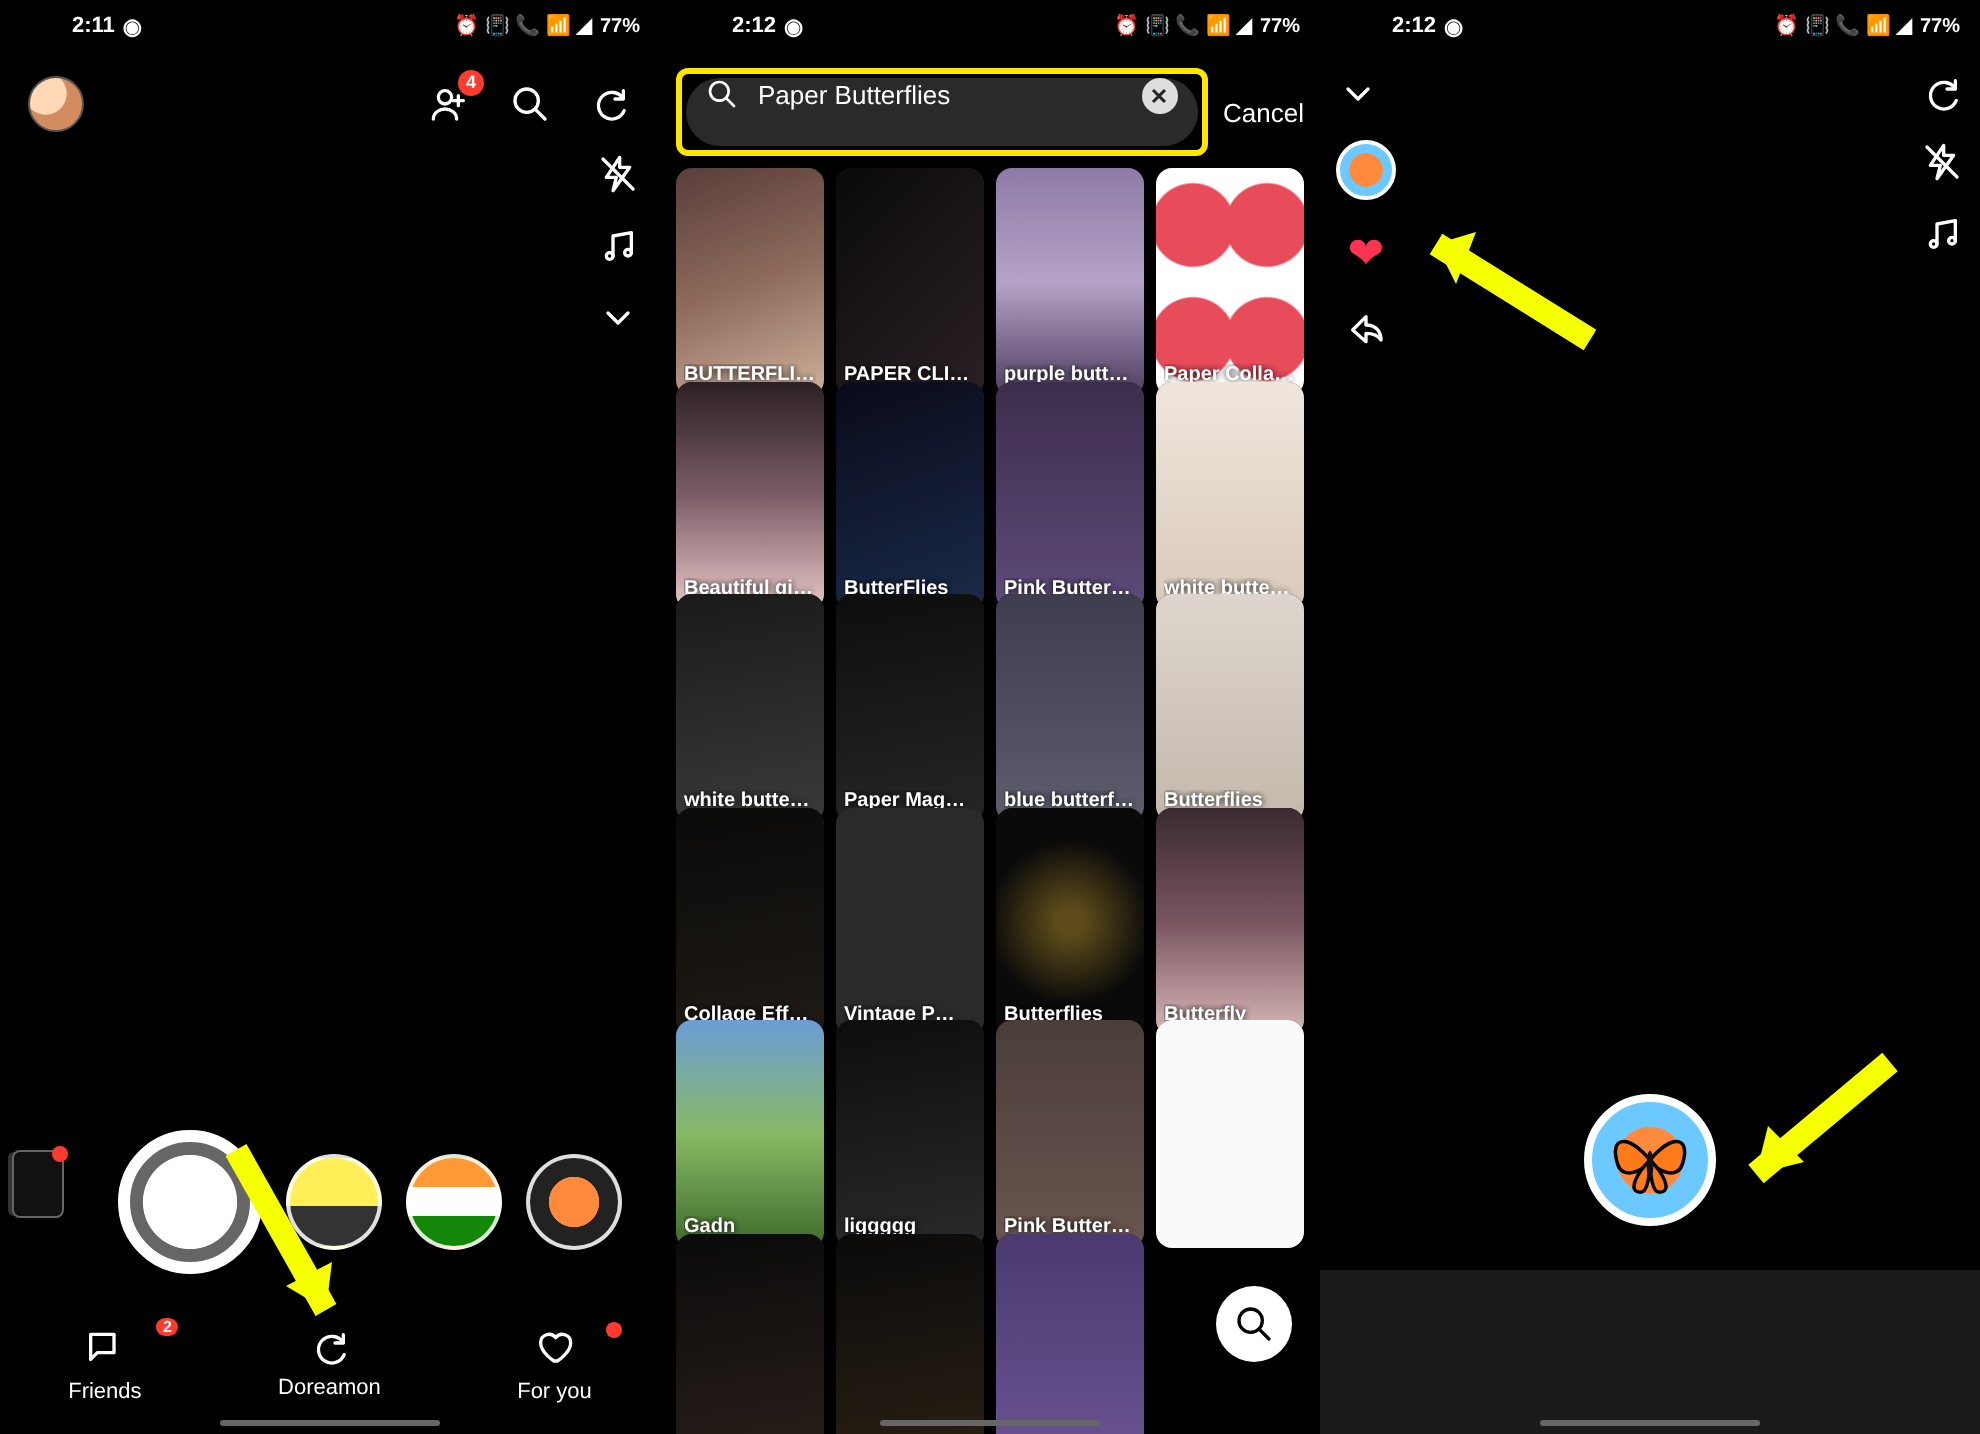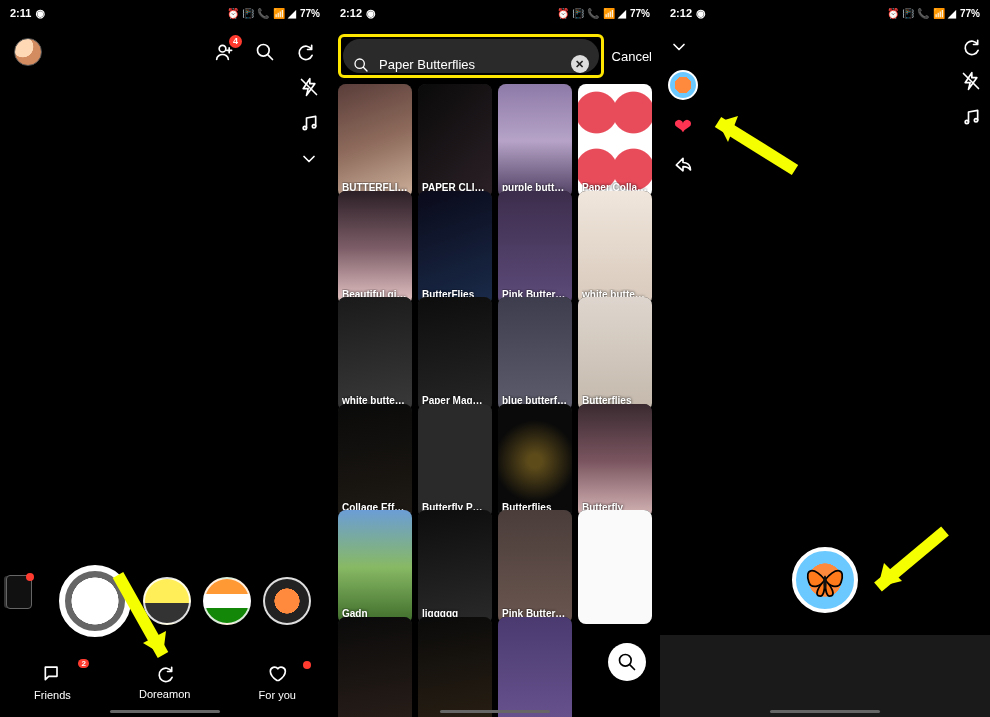--- a/index.html
+++ b/index.html
@@ -13,20 +13,21 @@
     font-family: -apple-system, Helvetica Neue, Arial, sans-serif;
     color: var(--txt);
     overflow: hidden;
   }
   .screen {
     width: 330px;
     height: 717px;
     background: var(--bg);
     position: relative;
     overflow: hidden;
+    padding-left: 26px;
   }
 
   
   .status-bar {
     height: 26px;
     display: flex;
     justify-content: space-between;
     align-items: center;
     padding: 0 10px;
     font-size: 11px;
@@ -109,21 +110,21 @@
     position:absolute;top:34px;left:8px;right:8px;
     display:flex;align-items:center;gap:8px;
   }
   .search-wrap{
     flex:1;
     border:3px solid #ffe600;
     border-radius:6px;
     padding:2px;
   }
   .search-box{
-    display:flex;align-items:flex-end;gap:8px;
+    display:flex;align-items:flex-start;gap:8px;
     background:#2a2a2a;border-radius:20px;
     height:34px;padding:0 10px;
   }
   .search-box input{
     flex:1;background:none;border:none;color:#fff;font-size:13px;outline:none;
   }
   .clear-btn{
     width:18px;height:18px;border-radius:50%;background:#ddd;
     display:flex;align-items:center;justify-content:center;
     color:#222;font-size:11px;font-weight:900;
@@ -399,21 +400,21 @@
       <div class="lens-item">
         <div class="thumb g12"></div>
         <div class="label">Butterflies</div>
       </div>
       <div class="lens-item">
         <div class="thumb g13"></div>
         <div class="label">Collage Effect</div>
       </div>
       <div class="lens-item">
         <div class="thumb g14"></div>
-        <div class="label">Butterfly P…</div>
+        <div class="label">Vintage P…</div>
       </div>
       <div class="lens-item">
         <div class="thumb g15"></div>
         <div class="label">Butterflies</div>
       </div>
       <div class="lens-item">
         <div class="thumb g16"></div>
         <div class="label">Butterfly</div>
       </div>
       <div class="lens-item">

